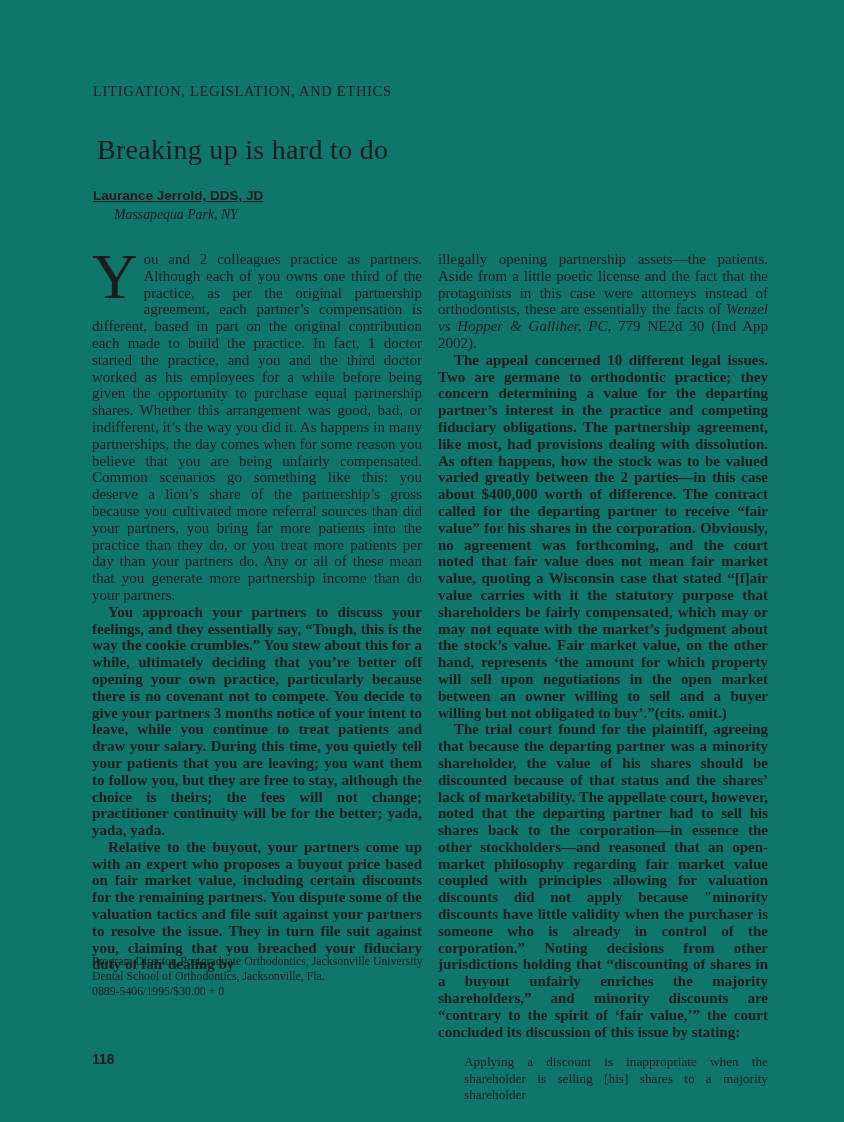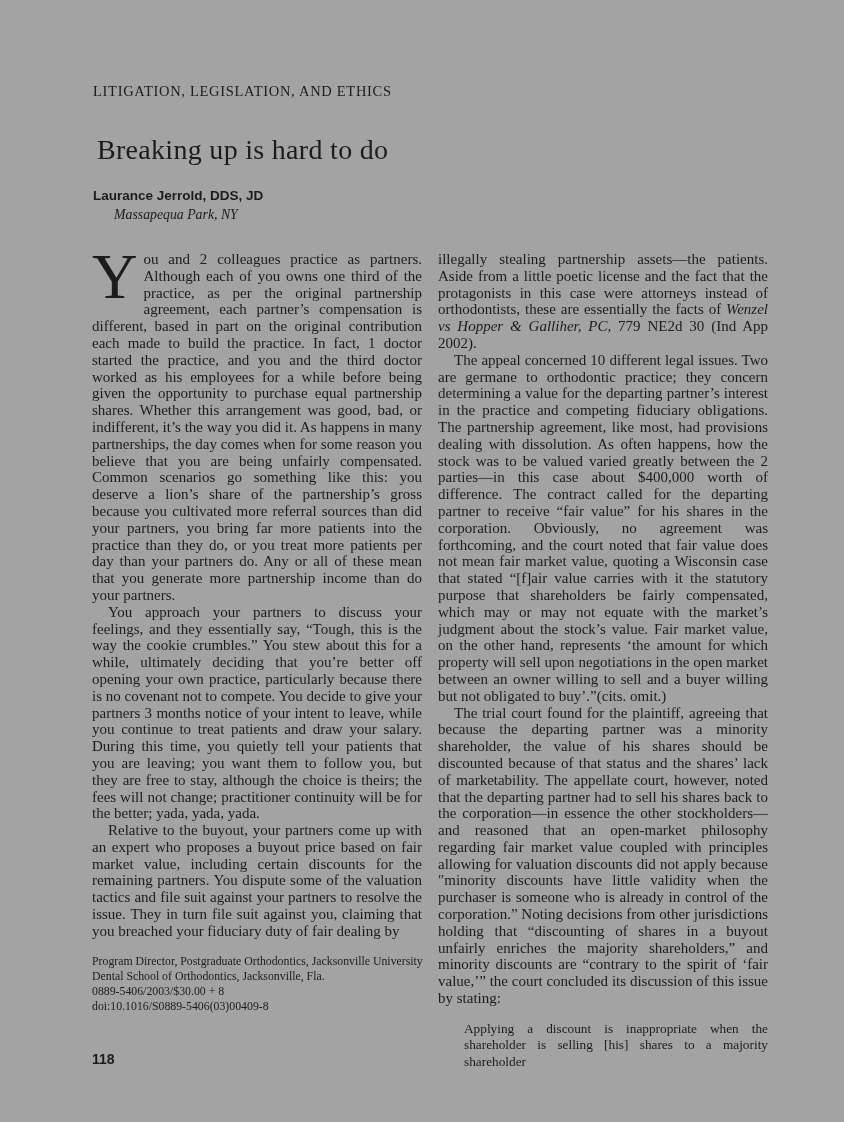--- a/index.html
+++ b/index.html
@@ -1,56 +1,56 @@
 <!DOCTYPE html>
 <html><head>
 <meta charset="utf-8">
 <style>
   html, body { margin: 0; padding: 0; background: #e8e8e8; }
   .page {
     position: relative;
     width: 844px; height: 1122px;
     margin: 0 auto;
-    background: #a3a3a3;
+    background: #0f766e;
     color: #1c1c1c;
     font-family: "Liberation Serif", serif;
     overflow: hidden;
   }
   .running-head {
     position: absolute; left: 93px; top: 83px;
     font-size: 14.5px; letter-spacing: 0.7px;
     white-space: nowrap;
   }
   .title {
     position: absolute; left: 91px; top: 128px;
     margin: 6px;
     font-size: 28px; font-weight: 400; letter-spacing: 0.3px;
     white-space: nowrap;
   }
   .author {
     position: absolute; left: 93px; top: 188px;
     font-family: "Liberation Sans", sans-serif;
-    font-weight: 700; font-size: 13.5px;
+    font-weight: 700; font-size: 13.5px; text-decoration: underline;
   }
   .affiliation {
     position: absolute; left: 93px; top: 207px;
     font-style: italic; font-size: 13.8px; margin-left: 21px;
   }
   .columns {
     position: absolute; left: 92px; top: 251px;
     width: 676px;
     display: flex; gap: 16px;
   }
   .col {
     width: 330px;
     font-size: 15px; line-height: 16.8px;
     text-align: justify;
   }
   .para { margin: 0; }
-  .para.indent { text-indent: 16px; }
+  .para.indent { text-indent: 16px; font-weight: bold; }
   .dropcap {
     float: left;
     font-size: 63px; line-height: 50px; height: 50px;
     padding-right: 6px; padding-top: 1px;
   }
   .case { font-style: italic; }
   .excerpt {
     margin: 14px 0 0 26px;
     font-size: 13.3px; line-height: 16.4px;
     text-align: justify;
@@ -82,29 +82,28 @@
 
   <div class="columns">
 
     <div class="col">
       <p class="para"><span class="dropcap">Y</span><span>ou and 2 colleagues practice as partners. Although each of you owns one third of the practice, as per the original partnership agreement, each partner’s compensation is different, based in part on the original contribution each made to build the practice. In fact, 1 doctor started the practice, and you and the third doctor worked as his employees for a while before being given the opportunity to purchase equal partnership shares. Whether this arrangement was good, bad, or indifferent, it’s the way you did it. As happens in many partnerships, the day comes when for some reason you believe that you are being unfairly compensated. Common scenarios go something like this: you deserve a lion’s share of the partnership’s gross because you cultivated more referral sources than did your partners, you bring far more patients into the practice than they do, or you treat more patients per day than your partners do. Any or all of these mean that you generate more partnership income than do your partners.</span></p>
       <p class="para indent">You approach your partners to discuss your feelings, and they essentially say, “Tough, this is the way the cookie crumbles.” You stew about this for a while, ultimately deciding that you’re better off opening your own practice, particularly because there is no covenant not to compete. You decide to give your partners 3 months notice of your intent to leave, while you continue to treat patients and draw your salary. During this time, you quietly tell your patients that you are leaving; you want them to follow you, but they are free to stay, although the choice is theirs; the fees will not change; practitioner continuity will be for the better; yada, yada, yada.</p>
       <p class="para indent">Relative to the buyout, your partners come up with an expert who proposes a buyout price based on fair market value, including certain discounts for the remaining partners. You dispute some of the valuation tactics and file suit against your partners to resolve the issue. They in turn file suit against you, claiming that you breached your fiduciary duty of fair dealing by</p>
     </div>
 
     <div class="col">
-      <p class="para"><span>illegally stealing partnership assets—the patients. Aside from a little poetic license and the fact that the protagonists in this case were attorneys instead of orthodontists, these are essentially the facts of </span><span class="case">Wenzel vs Hopper &amp; Galliher, PC</span><span>, 779 NE2d 30 (Ind App 2002).</span></p>
+      <p class="para"><span>illegally opening partnership assets—the patients. Aside from a little poetic license and the fact that the protagonists in this case were attorneys instead of orthodontists, these are essentially the facts of </span><span class="case">Wenzel vs Hopper &amp; Galliher, PC</span><span>, 779 NE2d 30 (Ind App 2002).</span></p>
       <p class="para indent">The appeal concerned 10 different legal issues. Two are germane to orthodontic practice; they concern determining a value for the departing partner’s interest in the practice and competing fiduciary obligations. The partnership agreement, like most, had provisions dealing with dissolution. As often happens, how the stock was to be valued varied greatly between the 2 parties—in this case about $400,000 worth of difference. The contract called for the departing partner to receive “fair value” for his shares in the corporation. Obviously, no agreement was forthcoming, and the court noted that fair value does not mean fair market value, quoting a Wisconsin case that stated “[f]air value carries with it the statutory purpose that shareholders be fairly compensated, which may or may not equate with the market’s judgment about the stock’s value. Fair market value, on the other hand, represents ‘the amount for which property will sell upon negotiations in the open market between an owner willing to sell and a buyer willing but not obligated to buy’.”(cits. omit.)</p>
       <p class="para indent">The trial court found for the plaintiff, agreeing that because the departing partner was a minority shareholder, the value of his shares should be discounted because of that status and the shares’ lack of marketability. The appellate court, however, noted that the departing partner had to sell his shares back to the corporation—in essence the other stockholders—and reasoned that an open-market philosophy regarding fair market value coupled with principles allowing for valuation discounts did not apply because ″minority discounts have little validity when the purchaser is someone who is already in control of the corporation.” Noting decisions from other jurisdictions holding that “discounting of shares in a buyout unfairly enriches the majority shareholders,” and minority discounts are “contrary to the spirit of ‘fair value,’” the court concluded its discussion of this issue by stating:</p>
       <blockquote class="excerpt">Applying a discount is inappropriate when the shareholder is selling [his] shares to a majority shareholder</blockquote>
     </div>
 
   </div>
 
   <div class="footnote">
     <div>Program Director, Postgraduate Orthodontics, Jacksonville University Dental School of Orthodontics, Jacksonville, Fla.</div>
-    <div>0889-5406/2003/$30.00 + 8</div>
-    <div>doi:10.1016/S0889-5406(03)00409-8</div>
+    <div>0889-5406/1995/$30.00 + 0</div>
   </div>
 
   <div class="page-number">118</div>
 
 </div>
 
 </body></html>

